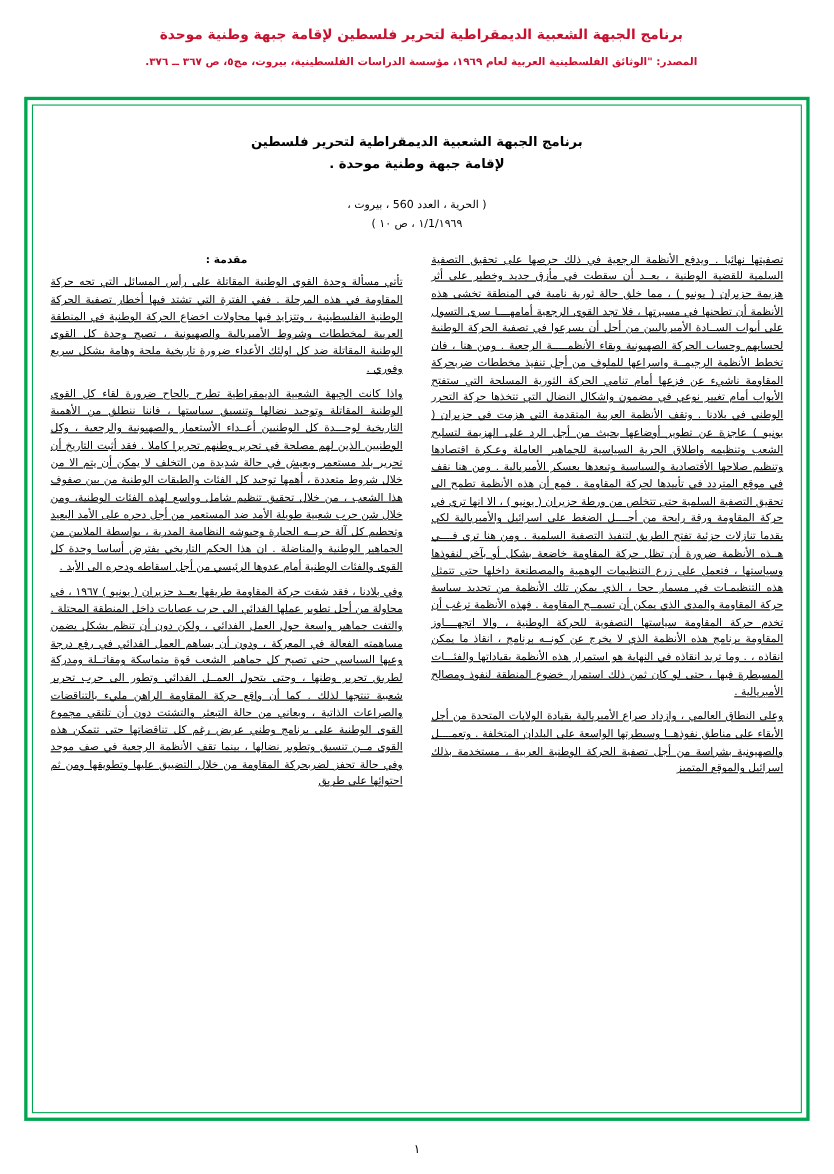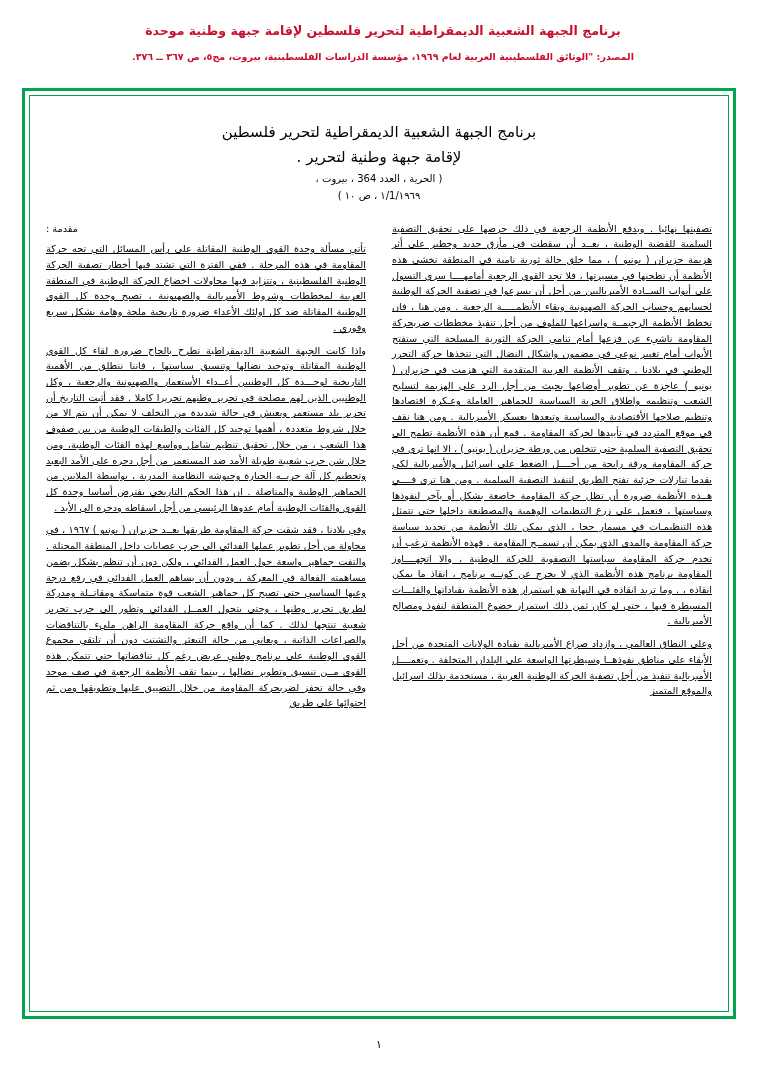--- a/index.html
+++ b/index.html
@@ -61,25 +61,25 @@
     bottom: 4px;
     border: 1px solid #00a550;
     box-sizing: border-box;
     padding: 14px 16px 10px 16px;
     overflow: hidden;
   }
 
   
   .inner-title {
     text-align: center;
-    font-size: 15px;
-    font-weight: normal;
+    font-size: 12px;
+    font-weight: bold;
     line-height: 1.65;
     margin-top: 10px;
-    margin-bottom: 0;
+    margin-bottom: 18px;
   }
   .cite-block {
     text-align: center;
     font-size: 10px;
     line-height: 1.75;
     margin-bottom: 16px;
   }
 
   
   .columns {
@@ -94,22 +94,22 @@
   }
   .col p {
     margin: 0 0 7px 0;
     font-size: 9.7px;
     line-height: 1.62;
     text-align: justify;
     text-justify: inter-word;
     letter-spacing: 0px;
   }
   .col p.heading {
-    font-weight: normal;
-    text-align: left;
+    font-weight: bold;
+    text-align: center;
     margin-bottom: 5px;
   }
   .col p.noindent { text-indent: 0; text-decoration: underline; }
 
   
   .page-number {
     position: absolute;
     bottom: 16px;
     left: 0;
     right: 0;
@@ -125,33 +125,33 @@
   <div class="doc-header">
     <div class="main-title">برنامج الجبهة الشعبية الديمقراطية لتحرير فلسطين لإقامة جبهة وطنية موحدة</div>
     <div class="source-line">المصدر: "الوثائق الفلسطينية العربية لعام ١٩٦٩، مؤسسة الدراسات الفلسطينية، بيروت، مج٥، ص ٣٦٧ ــ ٣٧٦.</div>
   </div>
 
   <div class="frame">
     <div class="frame-inner">
 
       <div class="inner-title">
         <div>برنامج الجبهة الشعبية الديمقراطية لتحرير فلسطين</div>
-        <div>لإقامة جبهة وطنية لتحرير .</div>
+        <div>لإقامة جبهة وطنية موحدة .</div>
       </div>
 
       <div class="cite-block">
-        <div>( الحرية ، العدد 364 ، بيروت ،</div>
+        <div>( الحرية ، العدد 560 ، بيروت ،</div>
         <div>١٩٦٩/1/١ ، ص ١٠ )</div>
       </div>
 
       <div class="columns">
 
         <div class="col">
           <p class="noindent">تصفيتها نهائيا . ويدفع الأنظمة الرجعية في ذلك حرصها على تحقيق التصفية السلمية للقضية الوطنية ، بعــد أن سقطت في مأزق جديد وخطير على أثر هزيمة حزيران ( يونيو ) ، مما خلق حالة ثورية نامية في المنطقة تخشى هذه الأنظمة أن تطحنها في مسيرتها ، فلا تجد القوى الرجعية أمامهــــا سرى التسول على أبواب الســادة الأمبرياليين من أجل أن يسرعوا في تصفية الحركة الوطنية لحسابهم وحساب الحركة الصهيونية وبقاء الأنظمـــــة الرجعية . ومن هنا ، فان تخطط الأنظمة الرجيمــة واسراعها للملوف من أجل تنفيذ مخططات ضربحركة المقاومة ناشيء عن فزعها أمام تنامي الحركة الثورية المسلحة التي ستفتح الأبواب أمام تغيير نوعي في مضمون واشكال النضال التي تتخذها حركة التحرر الوطني في بلادنا . وتقف الأنظمة العربية المتقدمة التي هزمت في حزيران ( يونيو ) عاجزة عن تطوير أوضاعها بحيث من أجل الرد على الهزيمة لتسليح الشعب وتنظيمه واطلاق الحرية السياسية للجماهير العاملة وعـكرة اقتصادها وتنظيم صلاحها الأقتصادية والسياسية وتبعدها بعسكر الأمبريالية . ومن هنا نقف في موقع المتردد في تأييدها لحركة المقاومة . فمع أن هذه الأنظمة تطمح الى تحقيق التصفية السلمية حتى تتخلص من ورطة حزيران ( يونيو ) ، الا انها ترى في حركة المقاومة ورقة رابحة من أجــــل الضغط على اسرائيل والأمبريالية لكي يقدما تنازلات جزئية تفتح الطريق لتنفيذ التصفية السلمية . ومن هنا ترى فــــي هــذه الأنظمة ضرورة أن تظل حركة المقاومة خاضعة بشكل أو بآخر لنفوذها وسياستها ، فتعمل على زرع التنظيمات الوهمية والمصطنعة داخلها حتى تتمثل هذه التنظيمـات في مسمار جحا ، الذي يمكن تلك الأنظمة من تحديد سياسة حركة المقاومة والمدى الذي يمكن أن تسمــح المقاومة . فهذه الأنظمة ترغب أن تخدم حركة المقاومة سياستها التصفوية للحركة الوطنية ، والا اتجهــــاوز المقاومة برنامج هذه الأنظمة الذي لا يخرج عن كونــه برنامج ، انقاذ ما يمكن انقاذه ، . وما تريد انقاذه في النهاية هو استمرار هذه الأنظمة بقياداتها والفئـــات المسيطرة فيها ، حتى لو كان ثمن ذلك استمرار خضوع المنطقة لنفوذ ومصالح الأمبريالية .</p>
-          <p class="noindent">وعلى النطاق العالمي ، وازداد صراع الأمبريالية بقيادة الولايات المتحدة من أجل الأبقاء على مناطق نفوذهــا وسيطرتها الواسعة على البلدان المتخلفة . وتعمــــل الأمبريالية تنفيذ من أجل تصفية الحركة الوطنية العربية ، مستخدمة بذلك اسرائيل والموقع المتميز</p>
+          <p class="noindent">وعلى النطاق العالمي ، وازداد صراع الأمبريالية بقيادة الولايات المتحدة من أجل الأبقاء على مناطق نفوذهــا وسيطرتها الواسعة على البلدان المتخلفة . وتعمــــل والصهيونية بشراسة من أجل تصفية الحركة الوطنية العربية ، مستخدمة بذلك اسرائيل والموقع المتميز</p>
         </div>
 
         <div class="col">
           <p class="heading">مقدمة :</p>
           <p class="noindent">تأتي مسألة وحدة القوى الوطنية المقاتلة على رأس المسائل التي تجه حركة المقاومة في هذه المرحلة . ففي الفترة التي تشتد فيها أخطار تصفية الحركة الوطنية الفلسطينية ، وتتزايد فيها محاولات اخضاع الحركة الوطنية في المنطقة العربية لمخططات وشروط الأمبريالية والصهيونية ، تصبح وحدة كل القوى الوطنية المقاتلة ضد كل اولئك الأعداء ضرورة تاريخية ملحة وهامة بشكل سريع وفوري .</p>
           <p class="noindent">واذا كانت الجبهة الشعبية الديمقراطية تطرح بالحاح ضرورة لقاء كل القوى الوطنية المقاتلة وتوحيد نضالها وتنسيق سياستها ، فاننا ننطلق من الأهمية التاريخية لوحـــدة كل الوطنيين أعــداء الأستعمار والصهيونية والرجعية ، وكل الوطنيين الذين لهم مصلحة في تحرير وطنهم تحريرا كاملا . فقد أثبت التاريخ أن تحرير بلد مستعمر وبعيش في حالة شديدة من التخلف لا يمكن أن يتم الا من خلال شروط متعددة ، أهمها توحيد كل الفئات والطبقات الوطنية من بين صفوف هذا الشعب ، من خلال تحقيق تنظيم شامل وواسع لهذه الفئات الوطنية، ومن خلال شن حرب شعبية طويلة الأمد ضد المستعمر من أجل دحره على الأمد البعيد وتحطيم كل آلة حربــه الجبارة وجيوشه النظامية المدربة ، بواسطة الملايين من الجماهير الوطنية والمناضلة . ان هذا الحكم التاريخي يفترض أساسا وحدة كل القوى والفئات الوطنية أمام عدوها الرئيسي من أجل اسقاطه ودحره الى الأبد .</p>
           <p class="noindent">وفي بلادنا ، فقد شقت حركة المقاومة طريقها بعــد حزيران ( يونيو ) ١٩٦٧ ، في محاولة من أجل تطوير عملها الفدائي الى حرب عصابات داخل المنطقة المحتلة . والتفت جماهير واسعة حول العمل الفدائي ، ولكن دون أن تنظم بشكل يضمن مساهمته الفعالة في المعركة ، ودون أن يساهم العمل الفدائي في رفع درجة وعيها السياسي حتى تصبح كل جماهير الشعب قوة متماسكة ومقاتــلة ومدركة لطريق تحرير وطنها ، وحتى يتحول العمــل الفدائي وتطور الى حرب تحرير شعبية تنتجها لذلك . كما أن واقع حركة المقاومة الراهن مليء بالتناقضات والصراعات الذاتية ، وبعاني من حالة التبعثر والتشتت دون أن تلتقي مجموع القوى الوطنية على برنامج وطني عريض رغم كل تناقضاتها حتى تتمكن هذه القوى مــن تنسيق وتطوير نضالها ، بينما تقف الأنظمة الرجعية في صف موحد وفي حالة تحفز لضربحركة المقاومة من خلال التضييق عليها وتطويقها ومن ثم احتوائها على طريق</p>
         </div>
 
       </div>

